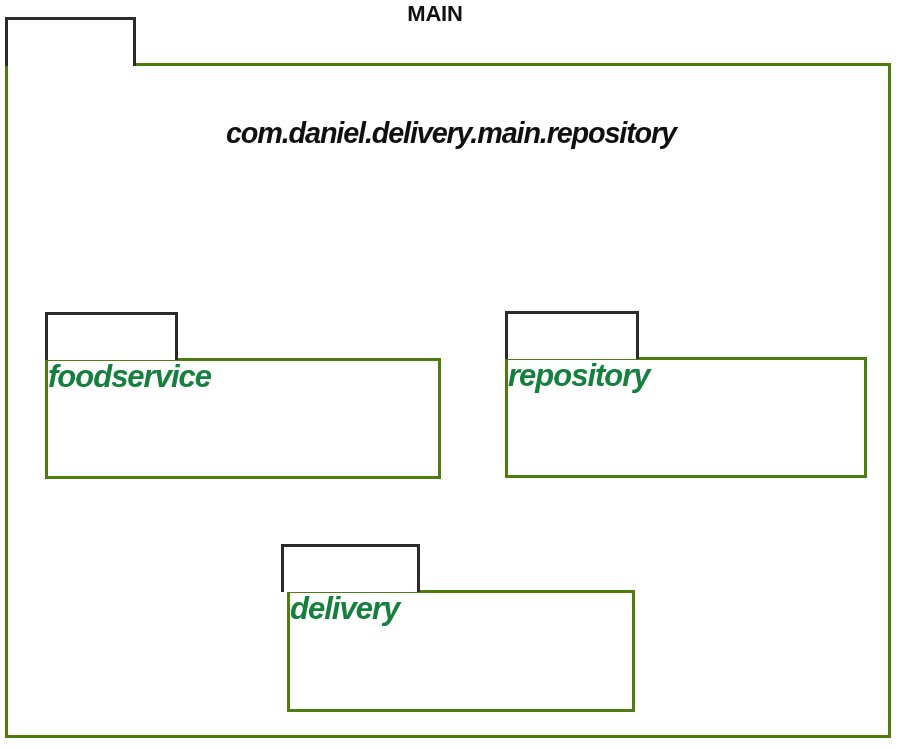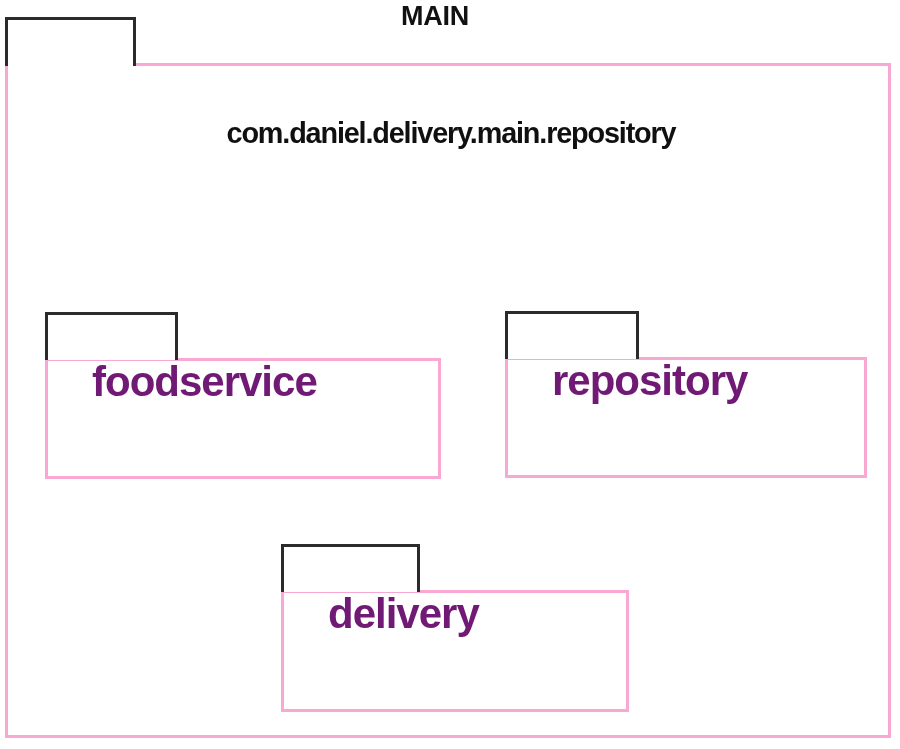--- a/index.html
+++ b/index.html
@@ -29,25 +29,26 @@
     box-sizing: border-box;
     background: #ffffff;
     border: 3px solid #2b2b2b;
     border-bottom: none;
     z-index: 2;
   }
   .pkg-body {
     position: absolute;
     box-sizing: border-box;
     background: #ffffff;
-    border: 3px solid #f9a8d4;
+    border: 3px solid #4d7c0f;
     z-index: 1;
     display: flex;
     align-items: center;
     justify-content: center;
+    font-style: italic;
   }
 
   
   #main-package .pkg-tab {
     left: 5px;
     top: 17px;
     width: 131px;
     height: 49px;
   }
   #main-package .pkg-body {
@@ -57,21 +58,21 @@
     height: 675px;
     display: block;
   }
 
   .main-title {
     position: absolute;
     left: 280px;
     top: 1px;
     width: 310px;
     text-align: center;
-    font-size: 27px;
+    font-size: 22px;
     font-weight: bold;
     color: #111111;
     letter-spacing: -0.2px;
     z-index: 5;
   }
 
   .package-path {
     position: absolute;
     left: 0px;
     top: 50px;
@@ -86,27 +87,26 @@
   }
 
   
   .subpkg .pkg-tab {
     border-width: 3px;
   }
   .subpkg .pkg-body {
     border-width: 3px;
   }
   .subpkg-label {
-    font-size: 42px;
+    font-size: 31px;
     font-weight: bold;
-    color: #701a75;
+    color: #15803d;
     letter-spacing: -1px;
     white-space: nowrap;
     line-height: 1;
-    margin-left: 44px;
   }
 
   
   #pkg-foodservice .pkg-tab {
     left: 37px;  top: 246px;  width: 133px; height: 48px;
   }
   #pkg-foodservice .pkg-body {
     left: 37px;  top: 292px;  width: 396px; height: 121px;
   }
 
@@ -116,21 +116,21 @@
   }
   #pkg-foodproduct .pkg-body {
     left: 497px; top: 291px;  width: 362px; height: 121px;
   }
 
   
   #pkg-delivery .pkg-tab {
     left: 273px; top: 478px;  width: 139px; height: 48px;
   }
   #pkg-delivery .pkg-body {
-    left: 273px; top: 524px;  width: 348px; height: 122px;
+    left: 279px; top: 524px;  width: 348px; height: 122px;
   }
 </style>
 </head>
 <body>
 
 <div id="diagram-canvas">
 
   <div class="pkg" id="main-package">
     <div class="pkg-tab"></div>
     <div class="pkg-body">

